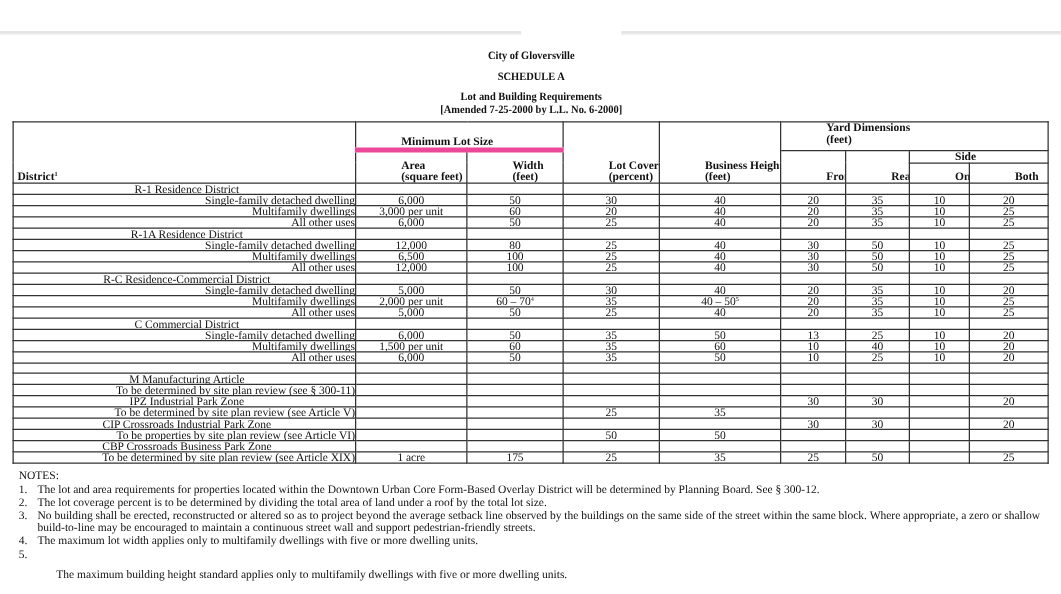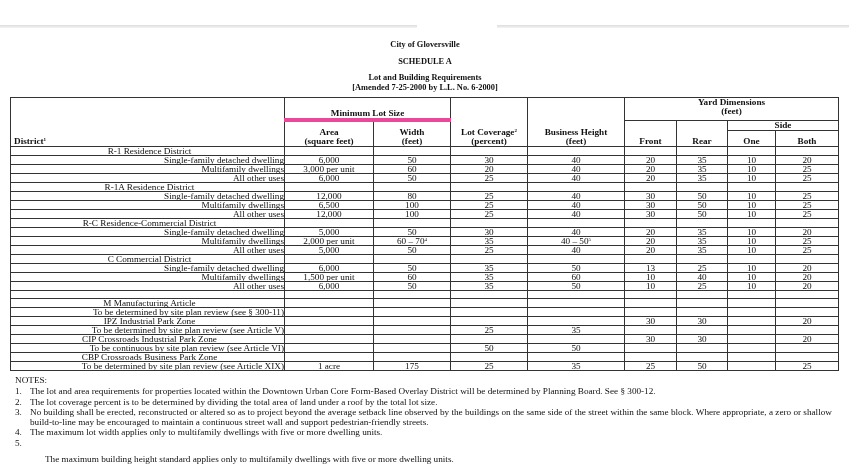--- a/index.html
+++ b/index.html
@@ -26,21 +26,21 @@
   table.req {
     position: absolute; left: 10px; top: 97px;
     border-collapse: collapse; table-layout: fixed;
     width: 828px;
     font-size: 9.2px; line-height: 8px;
   }
   table.req td, table.req th {
     border: 1px solid #333; padding: 0; height: 7.5px;
     overflow: hidden; white-space: nowrap;
   }
-  table.req th { font-weight: bold; text-align: center; vertical-align: bottom; line-height: 9px; }
+  table.req th { font-weight: bold; text-align: left; vertical-align: bottom; line-height: 9px; padding-left: 36px; }
   table.req th.left { text-align: left; padding-left: 3px; }
   table.req td.c { text-align: center; }
   table.req td.dist { padding-left: 4px; text-align: center; }
   table.req td.sub { text-align: right; }
   table.req tr.hdr-top th { height: 20px; }
   table.req tr.hdr-mid th { height: 7px; }
   table.req tr.hdr-bot th { height: 15px; }
   sup { font-size: 5px; line-height: 0; vertical-align: 3px; }
 
   .notes {
@@ -335,21 +335,21 @@
         <td class="c"></td>
         <td class="c"></td>
         <td class="c"></td>
         <td class="c"></td>
         <td class="c"><span>30</span></td>
         <td class="c"><span>30</span></td>
         <td class="c"></td>
         <td class="c"><span>20</span></td>
       </tr>
       <tr>
-        <td class="sub">To be continuous by site plan review (see Article VI)</td>
+        <td class="sub">To be properties by site plan review (see Article VI)</td>
         <td class="c"></td>
         <td class="c"></td>
         <td class="c"><span>50</span></td>
         <td class="c"><span>50</span></td>
         <td class="c"></td>
         <td class="c"></td>
         <td class="c"></td>
         <td class="c"></td>
       </tr>
       <tr>

